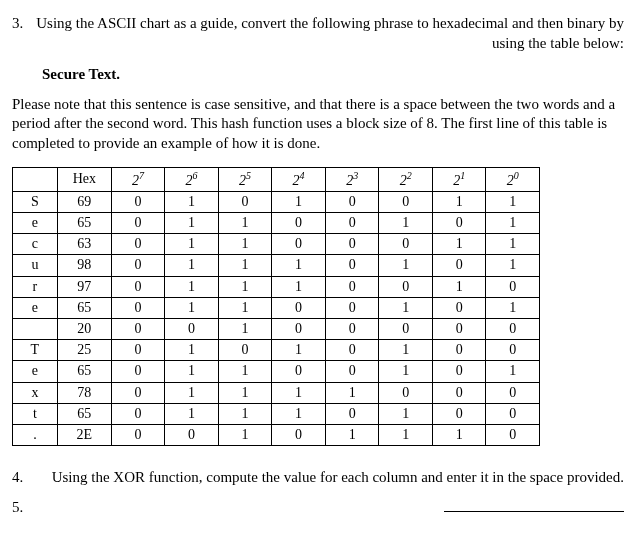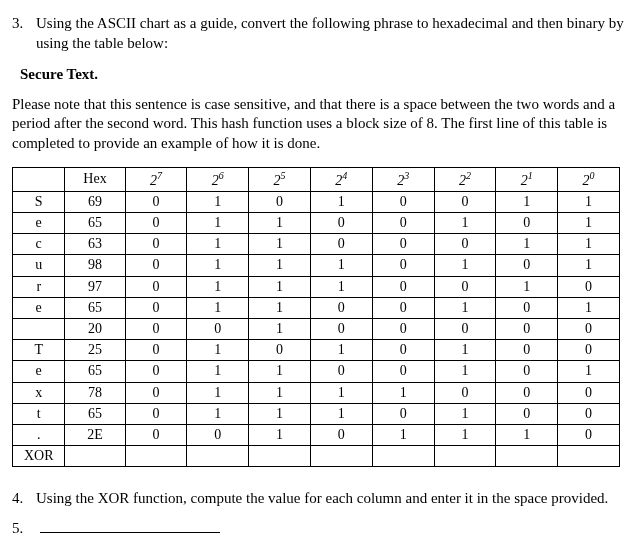--- a/index.html
+++ b/index.html
@@ -17,34 +17,35 @@
     display: flex;
     align-items: flex-start;
     margin-bottom: 12px;
   }
   .q-num {
     width: 24px;
     flex-shrink: 0;
   }
   .q-text {
     flex: 1;
+    text-align: right;
   }
   .indent {
-    margin-left: 8px;
+    margin-left: 30px;
     margin-bottom: 10px;
   }
   .bold { font-weight: bold; }
   .note {
     margin: 6px 0 14px 0;
   }
   table {
     border-collapse: collapse;
     margin: 8px 0 22px 0;
     font-size: 14px;
-    width: 608px;
+    width: 528px;
   }
   table td, table th {
     border: 1px solid #000;
     text-align: center;
     padding: 1px 0;
     height: 18px;
     font-weight: normal;
   }
   table th {
     font-family: "Times New Roman", serif;
@@ -230,32 +231,20 @@
     <td>2E</td>
     <td>0</td>
     <td>0</td>
     <td>1</td>
     <td>0</td>
     <td>1</td>
     <td>1</td>
     <td>1</td>
     <td>0</td>
   </tr>
-  <tr>
-    <td>XOR</td>
-    <td></td>
-    <td></td>
-    <td></td>
-    <td></td>
-    <td></td>
-    <td></td>
-    <td></td>
-    <td></td>
-    <td></td>
-  </tr>
 </tbody>
   </table>
 
 <div class="q-block q4">
   <div class="q-num">4.</div>
   <div class="q-text">Using the XOR function, compute the value for each column and enter it in the space provided.</div>
 </div>
 
 <div class="q-block q5">
   <div class="q-num">5.</div>

